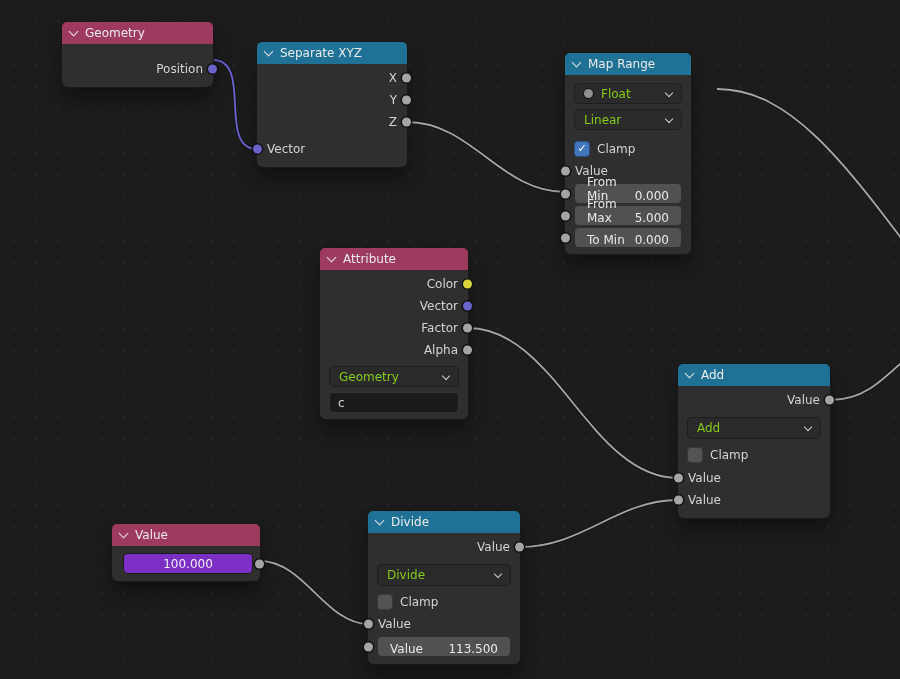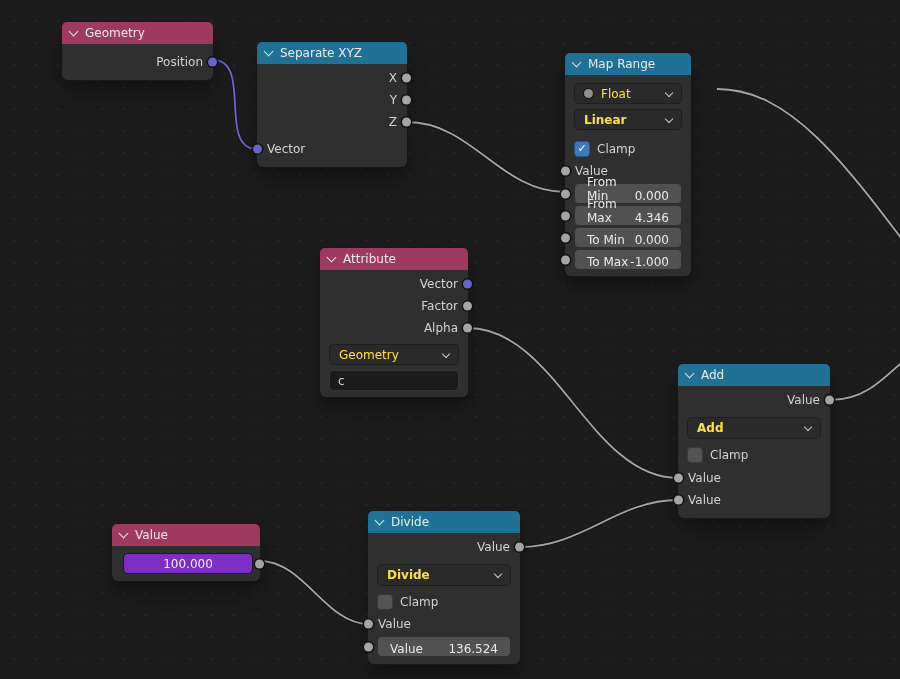--- a/index.html
+++ b/index.html
@@ -35,21 +35,21 @@
     position:absolute;width:9px;height:9px;border-radius:50%;
     box-shadow:0 0 0 1.5px #121212;top:50%;transform:translateY(-50%);
   }
   .socket.left{left:-4px;}
   .socket.right{right:-4px;}
   .socket.gray{background:#a5a5a5;}
   .socket.purple{background:#6a63c9;}
   .socket.yellow{background:#d9d53d;}
   .dd{
     position:relative;margin:0 10px;height:19px;background:#2a2a2a;border-radius:4px;
-    display:flex;align-items:center;gap:8px;padding:0 9px;color:#fde047;
+    display:flex;align-items:center;gap:8px;padding:0 9px;color:#84cc16;
     box-shadow:0 0 0 1px #1e1e1e;
   }
   .ddchev{
     position:absolute;right:9px;top:6px;width:5px;height:5px;
     border-right:1.5px solid #cfcfcf;border-bottom:1.5px solid #cfcfcf;transform:rotate(45deg);
   }
   .dot-ic{width:9px;height:9px;border-radius:50%;background:#8f8f8f;box-shadow:0 0 0 1px #151515;}
   .cbrow{display:flex;align-items:center;gap:8px;padding:0 10px;height:16px;}
   .cb{
     width:14px;height:14px;border-radius:3px;display:flex;align-items:center;justify-content:center;
@@ -67,21 +67,21 @@
     position:relative;margin:5px 8px 0;height:19px;border-radius:4px;
     display:flex;align-items:center;justify-content:center;color:#f2eef7;
   }
   .vrow.purple{background:#7c2fc4;box-shadow:0 0 0 1px #1b1b1b;}
   .vrow .socket.right{right:-12px;}
   .txtfield{
     margin:7px 10px 0;height:19px;background:#1b1b1b;border-radius:4px;
     display:flex;align-items:center;padding:0 8px;color:#d8d8d8;
     box-shadow:0 0 0 1px #343434;
   }
-  .mt5{margin-top:5px;}.mt6{margin-top:6px;}.mt7{margin-top:7px;font-weight:bold;}
+  .mt5{margin-top:5px;}.mt6{margin-top:6px;}.mt7{margin-top:7px;}
   .mt9{margin-top:9px;}.mt3{margin-top:3px;}.mt2{margin-top:2px;}.mt4{margin-top:4px;}
 </style>
 </head>
 <body>
 
 <svg class="wires" width="900" height="679">
   <g fill="none" stroke="#141414" stroke-width="3.6">
     <path d="M213,60 C253,60 217,149 257,149"></path>
     <path d="M407,122 C472,122 500,192 565,192"></path>
     <path d="M717,89 C795,89 850,170 940,290"></path>
@@ -99,21 +99,21 @@
     <path d="M260,561 C304,561 326,624 368,624"></path>
     <path d="M830,400 C875,400 890,368 955,315"></path>
   </g>
 </svg>
 
 <div class="node" style="left:62px;top:22px;width:151px;">
   <div class="header red">
     <span class="chev"></span>
     <span>Geometry</span>
   </div>
-  <div class="body" style="padding-top:7px;">
+  <div class="body" style="padding-top:14px;">
     <div class="row out">
       <span class="lbl">Position</span>
       <span class="socket right purple"></span>
     </div>
   </div>
 </div>
 
 <div class="node" style="left:257px;top:42px;width:150px;">
   <div class="header blue">
     <span class="chev"></span>
@@ -165,41 +165,40 @@
       <span class="lbl">Value</span>
     </div>
     <div class="frow mt2">
       <span class="socket left gray"></span>
       <span>From Min</span>
       <span>0.000</span>
     </div>
     <div class="frow">
       <span class="socket left gray"></span>
       <span>From Max</span>
-      <span>4.346</span>
+      <span>5.000</span>
     </div>
     <div class="frow">
       <span class="socket left gray"></span>
       <span>To Min</span>
       <span>0.000</span>
     </div>
-    <div class="frow">
-      <span class="socket left gray"></span>
-      <span>To Max</span>
-      <span>-1.000</span>
-    </div>
   </div>
 </div>
 
 <div class="node" style="left:320px;top:248px;width:148px;">
   <div class="header red">
     <span class="chev"></span>
     <span>Attribute</span>
   </div>
   <div class="body">
+    <div class="row out">
+      <span class="lbl">Color</span>
+      <span class="socket right yellow"></span>
+    </div>
     <div class="row out">
       <span class="lbl">Vector</span>
       <span class="socket right purple"></span>
     </div>
     <div class="row out">
       <span class="lbl">Factor</span>
       <span class="socket right gray"></span>
     </div>
     <div class="row out">
       <span class="lbl">Alpha</span>
@@ -275,16 +274,16 @@
       <span class="cb off"></span>
       <span class="lbl">Clamp</span>
     </div>
     <div class="row mt3">
       <span class="socket left gray"></span>
       <span class="lbl">Value</span>
     </div>
     <div class="frow mt2">
       <span class="socket left gray"></span>
       <span>Value</span>
-      <span>136.524</span>
+      <span>113.500</span>
     </div>
   </div>
 </div>
 
 </body></html>

